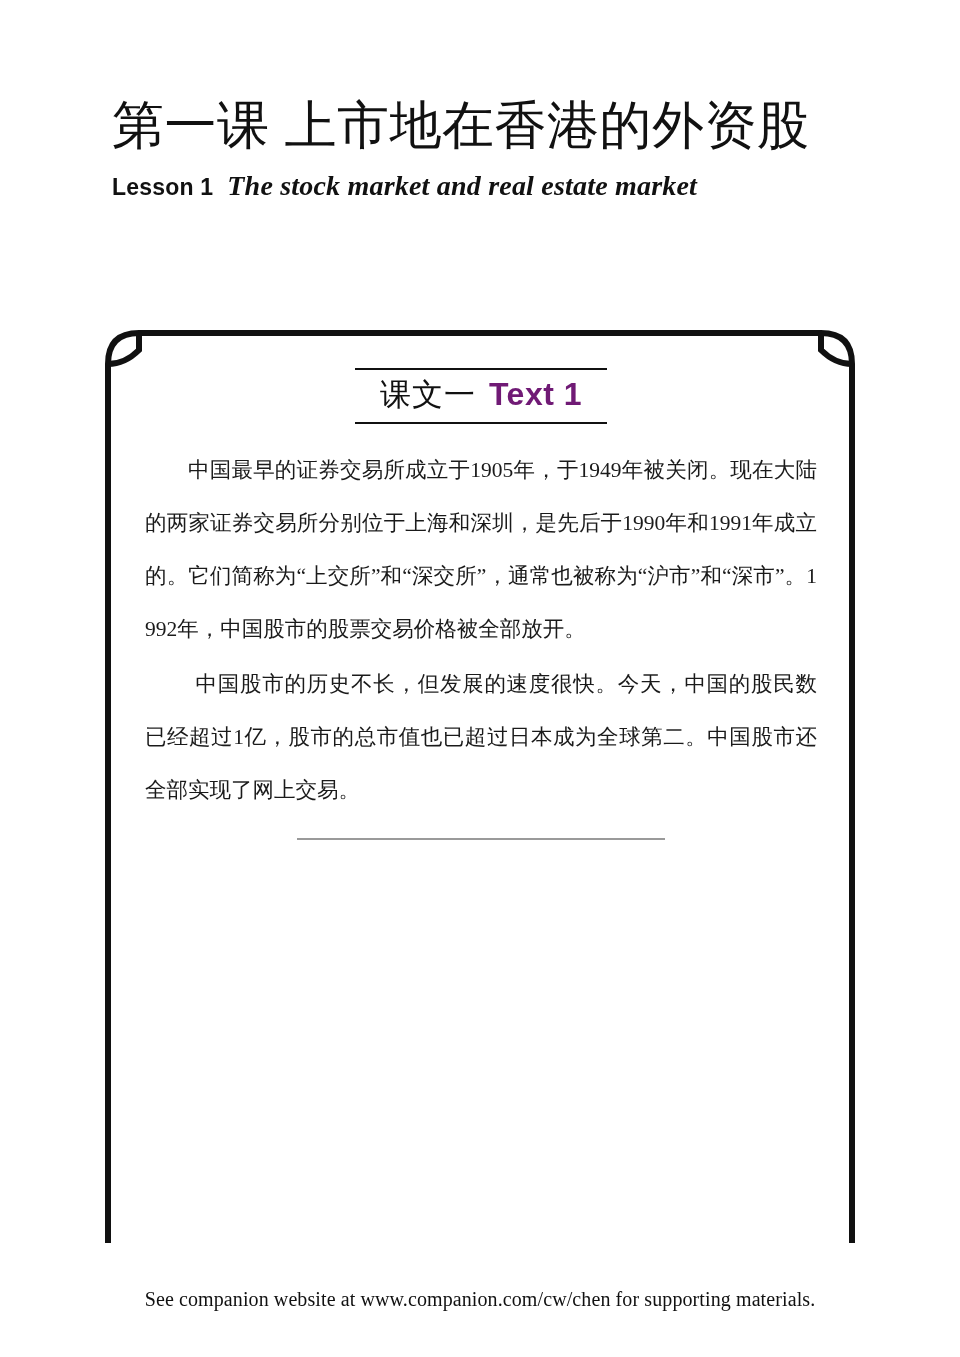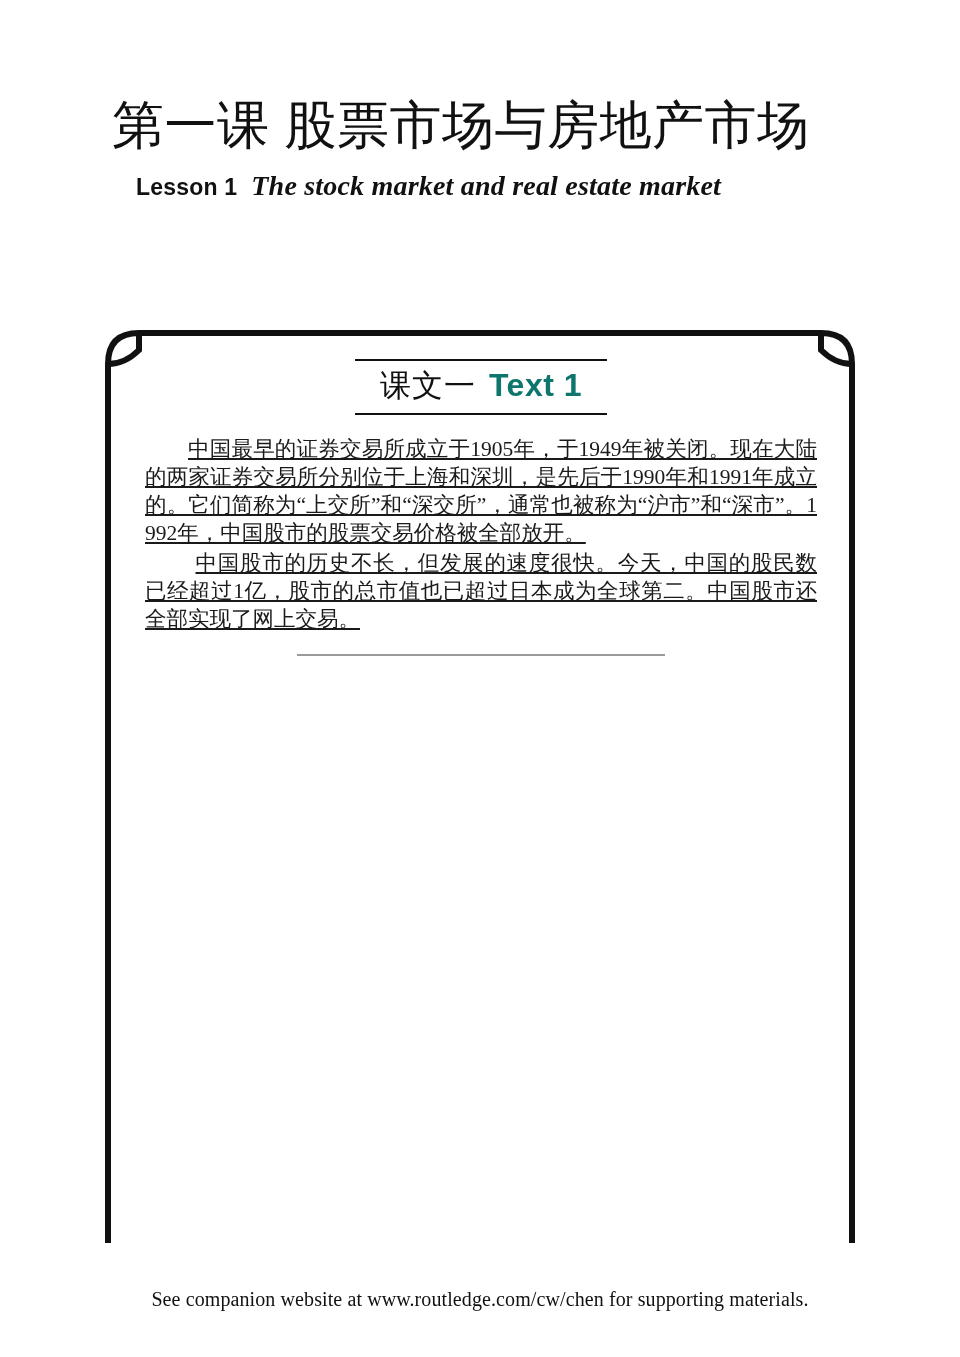--- a/index.html
+++ b/index.html
@@ -35,21 +35,20 @@
     line-height: 1.15;
     color: #111111;
     margin: 0;
     white-space: nowrap;
   }
   .lesson-subtitle-row {
     margin-top: 14px;
     display: flex;
     align-items: baseline;
     gap: 14px;
-    margin-left: 24px;
   }
   .lesson-number {
     font-family: "Liberation Sans", "DejaVu Sans", sans-serif;
     font-size: 23px;
     font-weight: bold;
     letter-spacing: 0.2px;
     color: #111111;
   }
   .lesson-title-en {
     font-family: "Liberation Serif", "DejaVu Serif", serif;
@@ -72,21 +71,21 @@
     position: absolute;
     left: 0;
     top: 0;
     width: 750px;
     height: 913px;
     overflow: visible;
   }
   .frame-inner {
     position: absolute;
     left: 0;
-    top: 7px;
+    top: 16px;
     width: 750px;
     height: 913px;
     box-sizing: border-box;
     padding: 22px 38px 0 40px;
   }
 
   
   .text-heading-wrap {
     text-align: center;
     margin: 0 auto;
@@ -111,38 +110,37 @@
     font-size: 31px;
     font-weight: 400;
     letter-spacing: 1px;
     color: #111111;
   }
   .heading-en {
     font-family: "Liberation Sans", "DejaVu Sans", sans-serif;
     font-size: 32px;
     font-weight: bold;
     letter-spacing: 0.5px;
-    color: #0f766e;
+    color: #701a75;
   }
 
   
   .body-block {
     margin-top: 20px;
   }
   p.para {
     margin: 0 0 2px 0;
     font-family: "Liberation Serif", "DejaVu Serif", serif;
     font-size: 21.5px;
-    line-height: 28px;
+    line-height: 53px;
     color: #1a1a1a;
     text-align: justify;
     text-justify: inter-character;
     text-indent: 2em;
     word-break: break-all;
-    text-decoration: underline;
   }
   p.para.wide {
     
     letter-spacing: 0.1px;
   }
   p.para.indent-wide {
     text-indent: 2.35em;
   }
 
   
@@ -165,21 +163,21 @@
     color: #111111;
     letter-spacing: 0.1px;
   }
 </style>
 </head>
 <body>
 
 <div class="page">
 
   <div class="header">
-    <h1 class="lesson-title-cn">第一课 股票市场与房地产市场</h1>
+    <h1 class="lesson-title-cn">第一课 上市地在香港的外资股</h1>
     <div class="lesson-subtitle-row">
       <span class="lesson-number">Lesson 1</span>
       <span class="lesson-title-en">The stock market and real estate market</span>
     </div>
   </div>
 
   <div class="text-frame">
 
     <svg class="frame-svg" viewBox="0 0 750 913" preserveAspectRatio="none">
 
@@ -207,16 +205,16 @@
 
       <div class="section-sep"></div>
 
       <div>
       </div>
 
     </div>
   </div>
 
   <div class="footer">
-    <span>See companion website at www.routledge.com/cw/chen for supporting materials.</span>
+    <span>See companion website at www.companion.com/cw/chen for supporting materials.</span>
   </div>
 
 </div>
 
 </body></html>

